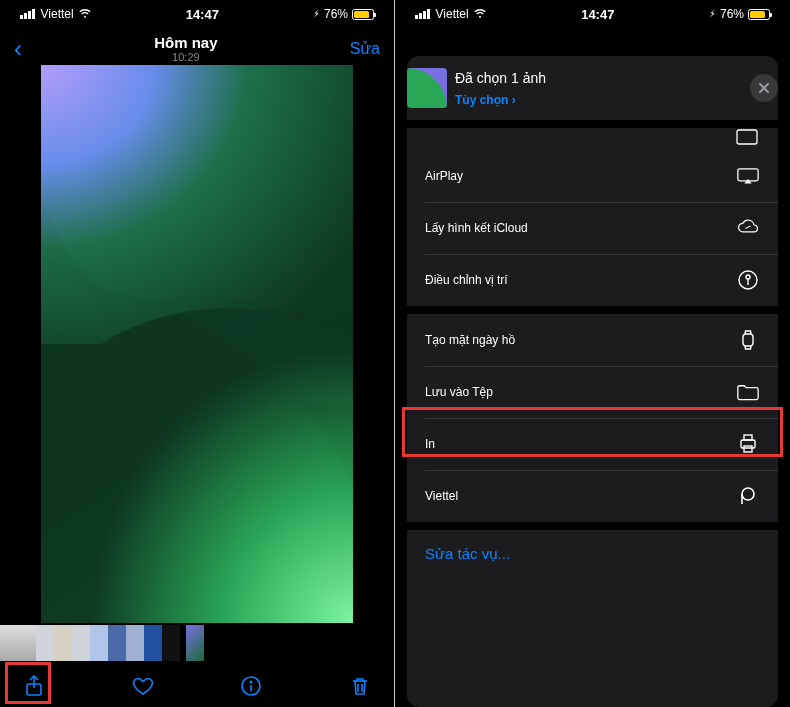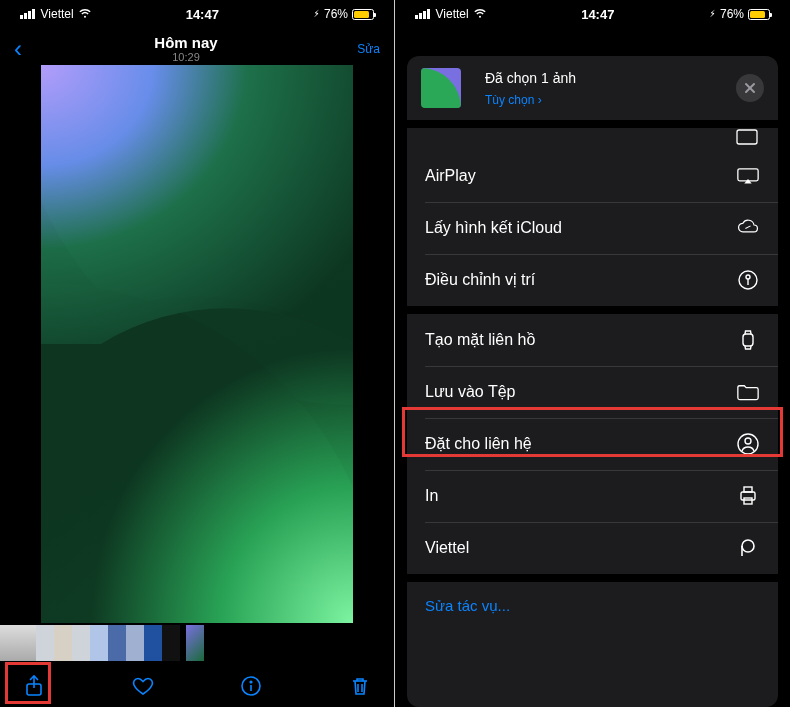--- a/index.html
+++ b/index.html
@@ -20,55 +20,55 @@
   .battery::after { content:''; position:absolute; right:-3px; top:3px; width:2px; height:4px; background:#fff; border-radius:0 1px 1px 0; }
   .battery .fill { position:absolute; left:1px; top:1px; bottom:1px; width:75%; background:#ffcc00; border-radius:1.5px; }
   .charge-bolt { font-size:10px; line-height:1; transform:scaleX(.8); }
 
   
   .nav { display:flex; justify-content:space-between; align-items:center; padding: 6px 14px 2px; color:#0a84ff; font-size:17px; }
   .chev-back { font-size:24px; font-weight:300; line-height:1; }
   .nav-center { text-align:center; color:#fff; flex:1; }
   .nav-title { font-size:15px; font-weight:700; }
   .nav-sub { font-size:11px; color:#888; }
-  .nav-right { color:#0a84ff; font-size:12px; min-width:30px; text-align:right; }
+  .nav-right { color:#0a84ff; font-size:16px; min-width:30px; text-align:right; }
 
   
   .viewer { position:relative; width:100%; height:558px; display:flex; justify-content:center; align-items:flex-start; }
   .wallpaper { width:312px; height:558px; background:#0a2a15; position:relative; overflow:hidden; }
   .wallpaper svg { width:100%; height:100%; }
 
   .strip { display:flex; height:40px; width:100%; background:#000; align-items:center; overflow:hidden; }
   .thumb { height:36px; width:36px; background:#bbb; flex-shrink:0; }
   .thumb + .thumb { width:18px; margin:0; }
   .thumb-selected { width:36px; border: none; margin-left:6px; }
 
   
   .toolbar { display:flex; justify-content:space-between; align-items:center; height:46px; padding:0 22px; }
   .t-icon { width:24px; height:24px; color:#0a84ff; display:flex; align-items:center; justify-content:center; }
 
   .callout { border:3px solid #e53935; position:absolute; }
   .callout-share { left:5px; bottom:3px; width:46px; height:42px; }
 
   
   .sheet { position:absolute; top:56px; left:12px; right:12px; bottom:0; background:#1c1c1e; border-radius:12px; overflow:hidden; display:flex; flex-direction:column; }
-  .sheet-head { display:flex; align-items:center; padding:12px 14px; gap:24px; }
+  .sheet-head { display:flex; align-items:center; padding:12px 0; gap:8px; }
   .sheet-thumb { width:40px; height:40px; border-radius:4px; overflow:hidden; flex-shrink:0; }
   .sheet-thumb svg { width:100%; height:100%; }
   .sheet-title { color:#fff; font-size:14px; font-weight:500; }
-  .sheet-options { color:#0a84ff; font-size:12px; margin-top:7px; }
+  .sheet-options { color:#0a84ff; font-size:12px; margin-top:7px;font-weight:bold; }
   .close-btn { width:28px; height:28px; border-radius:50%; background:#38383a; display:flex; align-items:center; justify-content:center; color:#9a9aa0; margin-left:auto; font-size:14px; }
 
   .sheet-body { flex:1; overflow:hidden; padding:0; }
   .section-gap { height:8px; background:#000; }
   .peek { height:22px; display:flex; justify-content:flex-end; padding:0 18px 4px 0; align-items:center; }
   .peek .row-icon { width:26px;height:20px; color:#fff; }
 
   .group { background:#1c1c1e; }
-  .row { display:flex; align-items:center; justify-content:space-between; padding:15px 18px; color:#fff; font-size:16px; position:relative; }
+  .row { display:flex; align-items:center; justify-content:space-between; padding:15px 18px; color:#fff; font-size:12px; position:relative; }
   .row + .row::before { content:''; position:absolute; left:18px; right:0; top:0; height:1px; background:#38383a; }
   .row-label { }
   .row-icon { width:24px; height:22px; color:#fff; display:flex; align-items:center; justify-content:center; }
 
   .callout-watch { left:7px; right:7px; top:407px; height:50px; }
 
   .edit-actions { padding:15px 18px; color:#0a84ff; font-size:15px; background:#1c1c1e; }
 </style>
 </head>
 <body>
@@ -267,43 +267,33 @@
                   <path d="M12 11v6"></path>
                 </svg>
               </span>
           </div>
         </div>
 
         <div class="section-gap"></div>
 
         <div class="group">
           <div class="row">
-            <span class="row-label">Tạo mặt liên hồ</span>
+            <span class="row-label">Tạo mặt ngày hồ</span>
             <span class="row-icon">
                 <svg viewBox="0 0 24 24" fill="none" stroke="#fff" stroke-width="1.4">
                   <rect x="7" y="6" width="10" height="12" rx="3"></rect>
                   <path d="M9 6l.5-3h5l.5 3M9 18l.5 3h5l.5-3"></path>
                 </svg>
               </span>
           </div>
           <div class="row">
             <span class="row-label">Lưu vào Tệp</span>
             <span class="row-icon">
                 <svg viewBox="0 0 26 20" fill="none" stroke="#fff" stroke-width="1.4">
                   <path d="M2 5a2 2 0 012-2h5l2 2h11a2 2 0 012 2v9a2 2 0 01-2 2H4a2 2 0 01-2-2V5z"></path>
-                </svg>
-              </span>
-          </div>
-          <div class="row">
-            <span class="row-label">Đặt cho liên hệ</span>
-            <span class="row-icon">
-                <svg viewBox="0 0 24 24" fill="none" stroke="#fff" stroke-width="1.4">
-                  <circle cx="12" cy="12" r="10"></circle>
-                  <circle cx="12" cy="9" r="3"></circle>
-                  <path d="M6 19c1-3 4-4 6-4s5 1 6 4"></path>
                 </svg>
               </span>
           </div>
           <div class="row">
             <span class="row-label">In</span>
             <span class="row-icon">
                 <svg viewBox="0 0 24 24" fill="none" stroke="#fff" stroke-width="1.4">
                   <rect x="5" y="8" width="14" height="8" rx="1.5"></rect>
                   <rect x="8" y="3" width="8" height="5"></rect>
                   <rect x="8" y="14" width="8" height="6"></rect>

